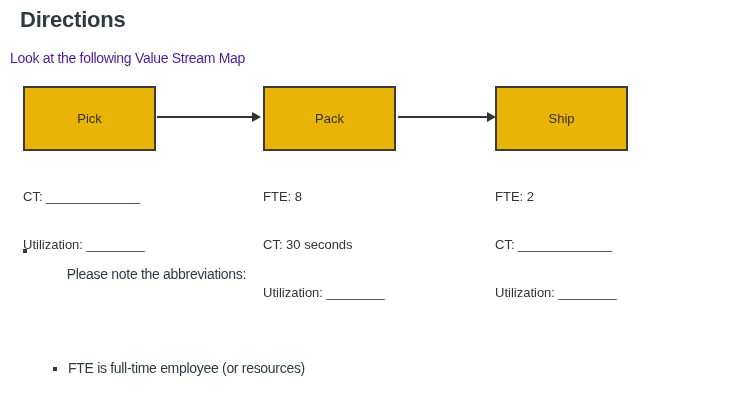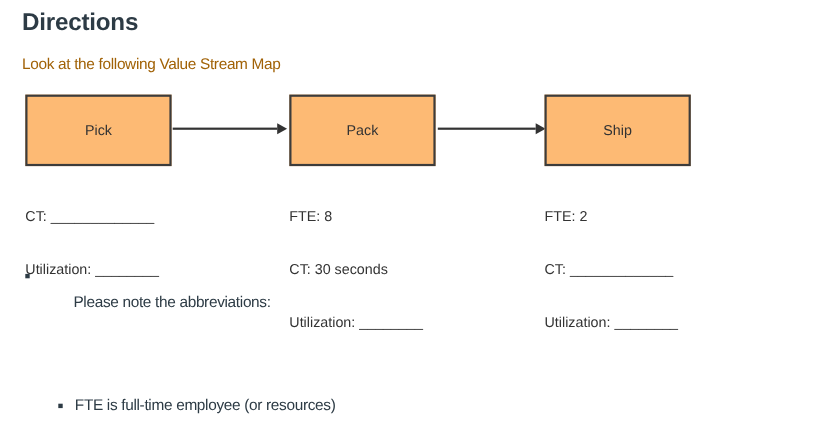--- a/index.html
+++ b/index.html
@@ -24,27 +24,27 @@
     left: 20px;
     top: 7px;
     margin: 0;
     font-size: 22px;
     font-weight: 700;
     letter-spacing: -0.2px;
     color: #2d3b45;
   }
   .intro {
     position: absolute;
-    left: 20px;
+    left: 10px;
     top: 48px;
     margin: 0;
     font-size: 14px;
     line-height: 20px;
     letter-spacing: -0.3px;
-    color: #a16207;
+    color: #4c1d95;
   }
   
   .vsm {
     position: absolute;
     left: 0;
     top: 86px;
     width: 747px;
     height: 152px;
     font-size: 13px;
     color: #333333;
@@ -52,21 +52,21 @@
   }
   .station { position: absolute; top: 0; width: 133px; }
   .st-pick { left: 23px; }
   .st-pack { left: 263px; }
   .st-ship { left: 495px; }
   .vsm-box {
     box-sizing: border-box;
     width: 133px;
     height: 65px;
     border: 2px solid #3c3c3c;
-    background: #fdba74;
+    background: #eab308;
     display: flex;
     align-items: center;
     justify-content: center;
   }
   .vsm-stats {
     position: absolute;
     left: 0;
     top: 71px;
     white-space: pre;
     line-height: 16px;

